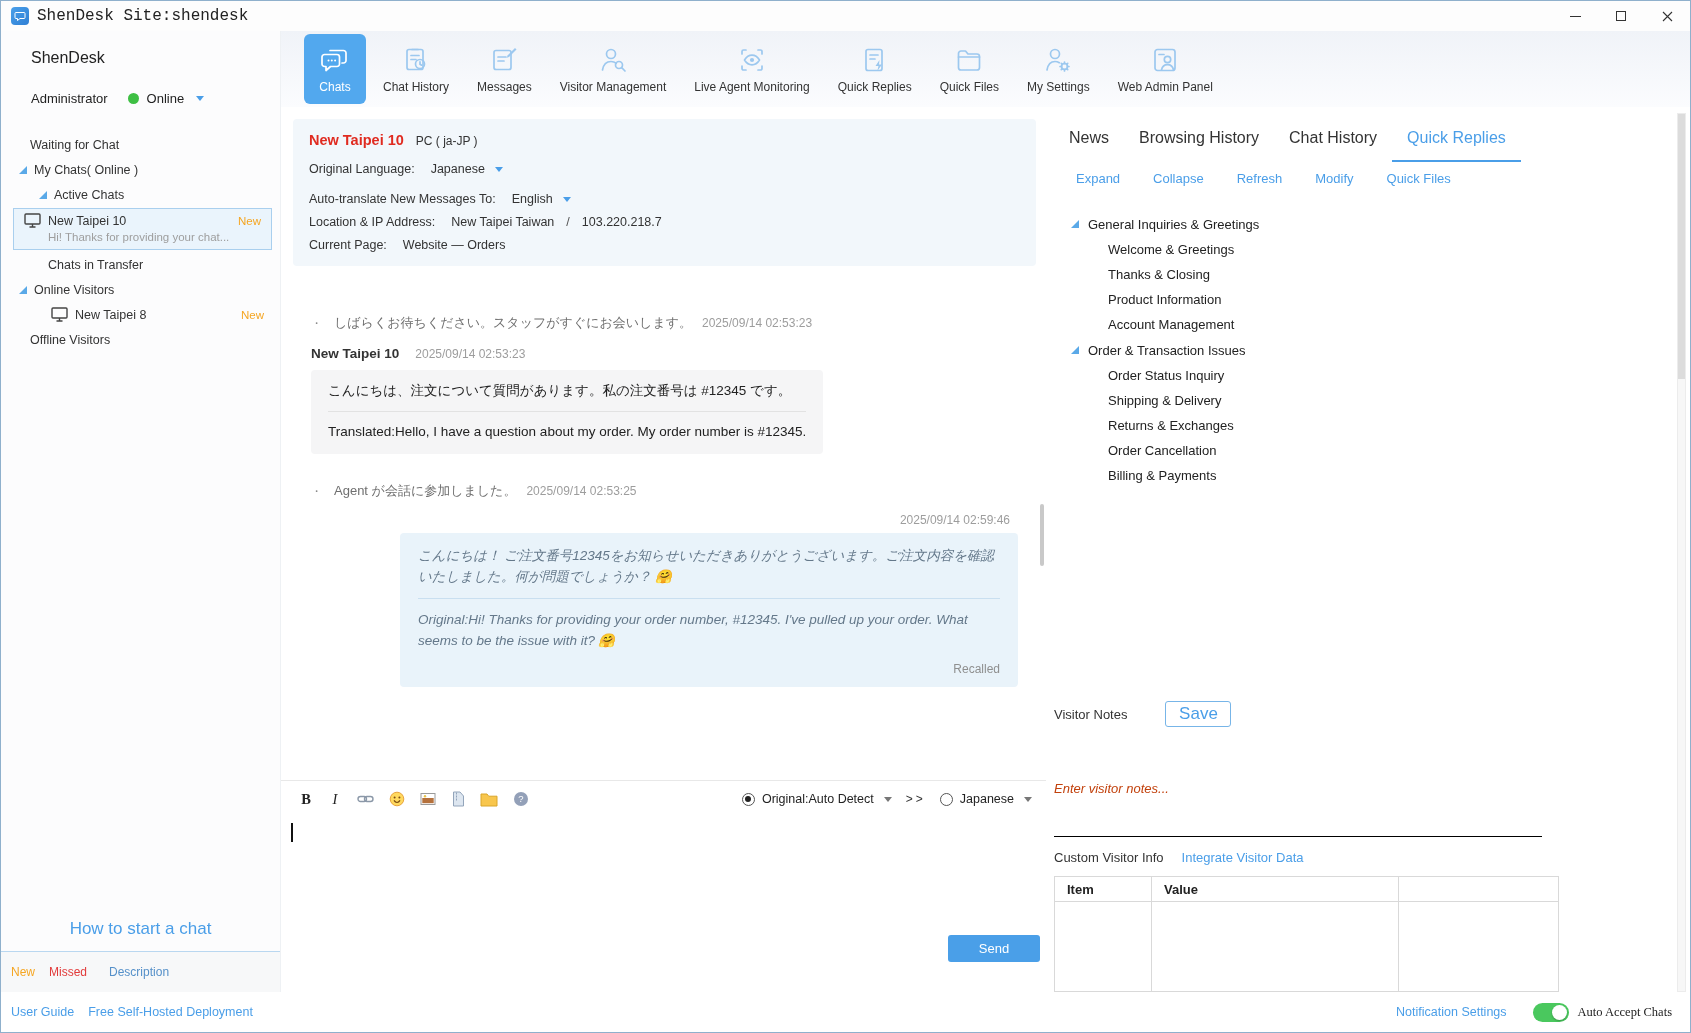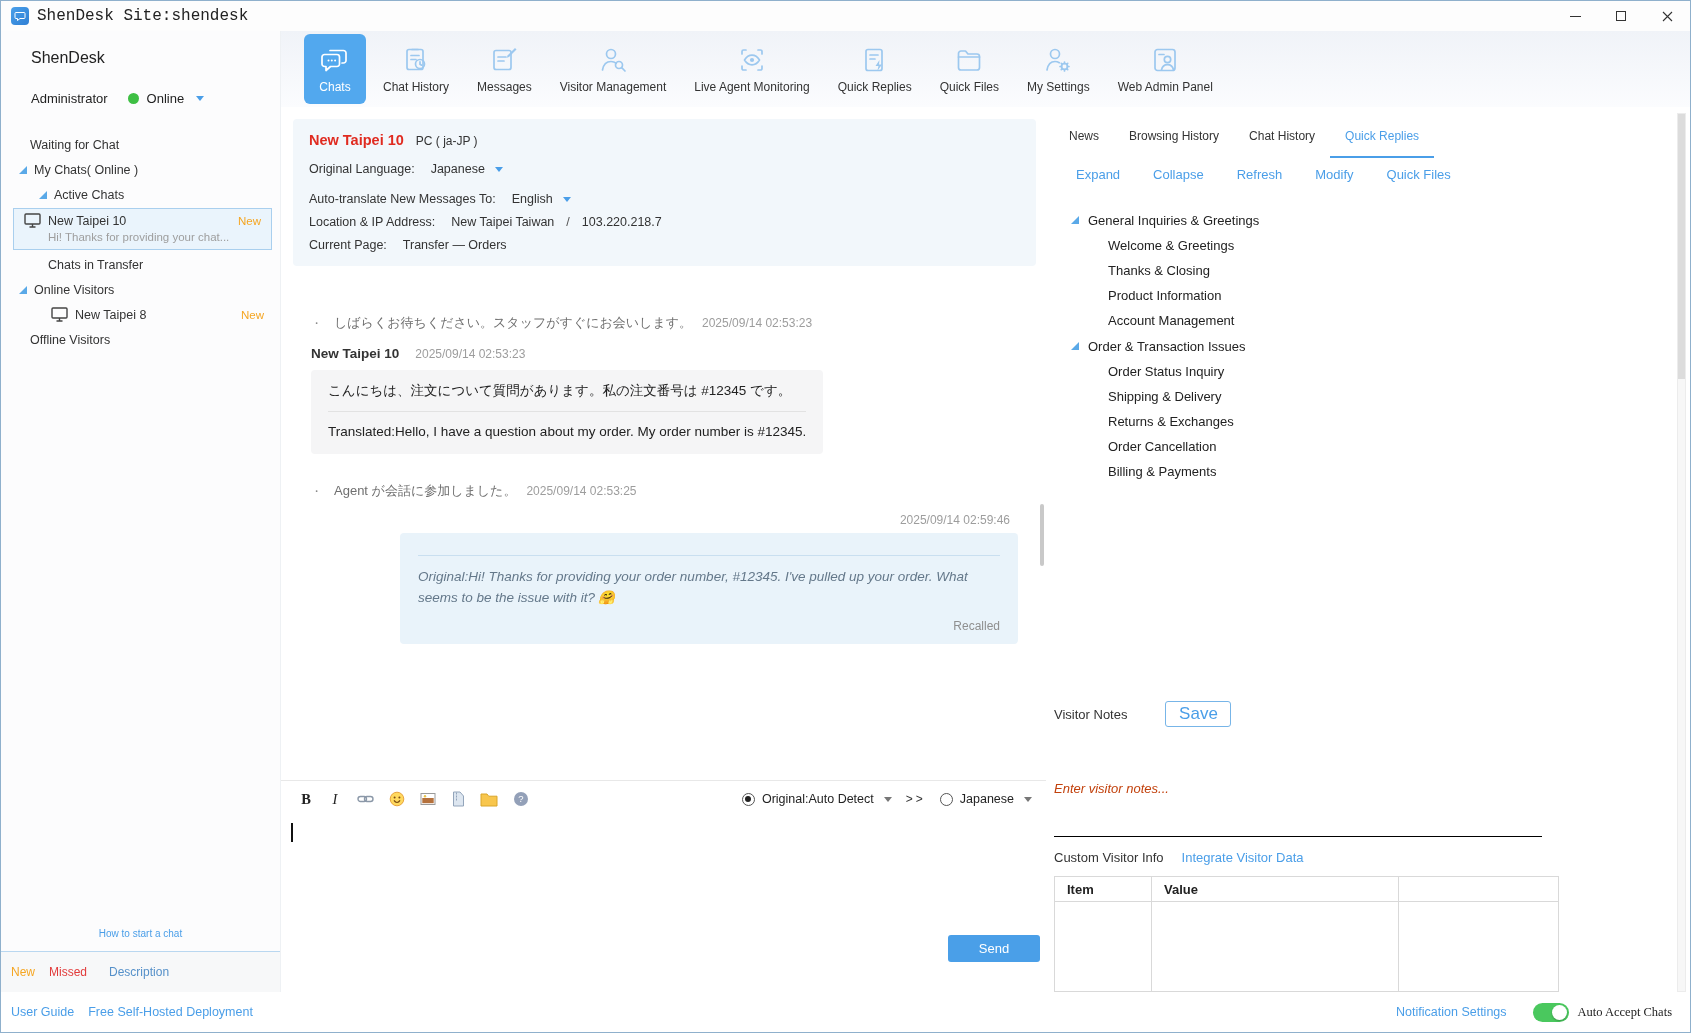--- a/index.html
+++ b/index.html
@@ -29,21 +29,21 @@
   .dcaret { width:0; height:0; border:4px solid transparent; border-top:5px solid #4a9ee8; margin-left:12px; margin-top:4px; }
   .tree { margin-top:26px; font-size:12.5px; color:#333; }
   .t-row { height:25px; display:flex; align-items:center; }
   .tri { width:0; height:0; border-style:solid; border-width:0 0 8px 8px; border-color:transparent transparent #5aa9e8 transparent; margin-right:7px; flex:0 0 auto; }
   .sel-box { margin:1px 8px 2px 12px; background:#eaf4fc; border:1px solid #a9cfee; padding:4px 6px 6px 10px; }
   .sel-r1 { display:flex; align-items:center; }
   .sel-r1 .mon { margin-right:7px; display:flex; }
   .badge-new { margin-left:auto; color:#f5a623; font-size:11.5px; padding-right:4px; }
   .sel-prev { margin:3px 0 0 24px; color:#9e9e9e; font-size:11.5px; white-space:nowrap; overflow:hidden; text-overflow:ellipsis; }
   .sb-spacer { flex:1; }
-  .howto { text-align:center; color:#4a9ee8; font-size:10px; margin-bottom:12px; cursor:default; }
+  .howto { text-align:center; color:#4a9ee8; font-size:17px; margin-bottom:12px; cursor:default; }
   .legend { height:41px; flex:0 0 41px; background:#f7f8f9; border-top:1px solid #b9d7f0; display:flex; align-items:center; padding-left:10px; font-size:12px; }
   .lg-new { color:#f5a623; margin-right:14px; }
   .lg-missed { color:#e23b3b; margin-right:22px; }
   .lg-desc { color:#5590c9; }
 
   
   .main { flex:1; display:flex; flex-direction:column; min-width:0; }
   .toolbar { height:76px; flex:0 0 76px; background:linear-gradient(#f0f3f8,#fbfcfe); display:flex; align-items:center; padding-left:23px; }
   .tbi { height:70px; min-width:62px; padding:0 11px; margin-right:6px; display:flex; flex-direction:column; align-items:center; justify-content:center; border-radius:6px; color:#9cc8ef; }
   .tbi svg { flex:0 0 auto; }
@@ -96,21 +96,21 @@
   .radio.sel::after { content:""; position:absolute; inset:2.5px; background:#222; border-radius:50%; }
   .gcaret { width:0; height:0; border:4px solid transparent; border-top:5px solid #777; margin:4px 0 0 10px; }
   .arrows { margin:0 14px; letter-spacing:3px; color:#333; font-size:12px; }
   .cp-input { height:118px; position:relative; }
   .caret-bar { position:absolute; left:10px; top:6px; width:1.5px; height:19px; background:#111; }
   .send-row { display:flex; justify-content:flex-end; padding-right:6px; }
   .send-btn { width:92px; height:27px; background:#4a9fe8; color:#fff; border-radius:3px; display:flex; align-items:center; justify-content:center; font-size:13px; }
   .cp-space { height:30px; }
 
   
-  .rp-tabs { display:flex; padding:16px 12px 0 8px; font-size:12px; color:#333; }
+  .rp-tabs { display:flex; padding:16px 12px 0 8px; font-size:16px; color:#333; }
   .rp-tab { padding:6px 15px 13px; border-bottom:2px solid transparent; white-space:nowrap; }
   .rp-tab.active { color:#4a9ee8; border-bottom-color:#4a9ee8; }
   .rp-actions { display:flex; margin-top:9px; padding-left:30px; color:#4a9ee8; font-size:13px;gap:6px; }
   .rp-actions > * { margin-right:27px; white-space:nowrap; }
   .rp-tree { margin:25px 0 0 25px; font-size:13px; color:#222; }
   .g-row { height:26px; display:flex; align-items:center; }
   .g-row .tri { margin-right:9px; }
   .g-item { height:25px; line-height:25px; padding-left:37px; }
   .rp-spacer { flex:1; }
   .vn-row { display:flex; align-items:center; margin-left:8px; }
@@ -335,21 +335,21 @@
               <span class="hc-caret"></span>
             </div>
             <div class="hc-row mt9">
               <span>Location &amp; IP Address:</span>
               <span class="val">New Taipei Taiwan</span>
               <span class="sep">/</span>
               <span>103.220.218.7</span>
             </div>
             <div class="hc-row mt9">
               <span>Current Page:</span>
-              <span class="val">Transfer — Orders</span>
+              <span class="val">Website — Orders</span>
             </div>
           </div>
 
           <div class="msgs">
             <div class="sys sys1">
               <span class="b">・</span>
               <span>しばらくお待ちください。スタッフがすぐにお会いします。</span>
               <span class="time">2025/09/14 02:53:23</span>
             </div>
 
@@ -364,20 +364,21 @@
             </div>
 
             <div class="sys sys2">
               <span class="b">・</span>
               <span>Agent が会話に参加しました。</span>
               <span class="time">2025/09/14 02:53:25</span>
             </div>
 
             <div class="a-time">2025/09/14 02:59:46</div>
             <div class="bubble-a">
+              <div>こんにちは！ ご注文番号12345をお知らせいただきありがとうございます。ご注文内容を確認いたしました。何が問題でしょうか？ 🤗</div>
               <div class="bub-div"></div>
               <div>Original:Hi! Thanks for providing your order number, #12345. I've pulled up your order. What seems to be the issue with it? 🤗</div>
               <div class="recalled">Recalled</div>
             </div>
 
             <div class="msgs-thumb"></div>
           </div>
 
           <div class="compose">
             <div class="cp-tools">

